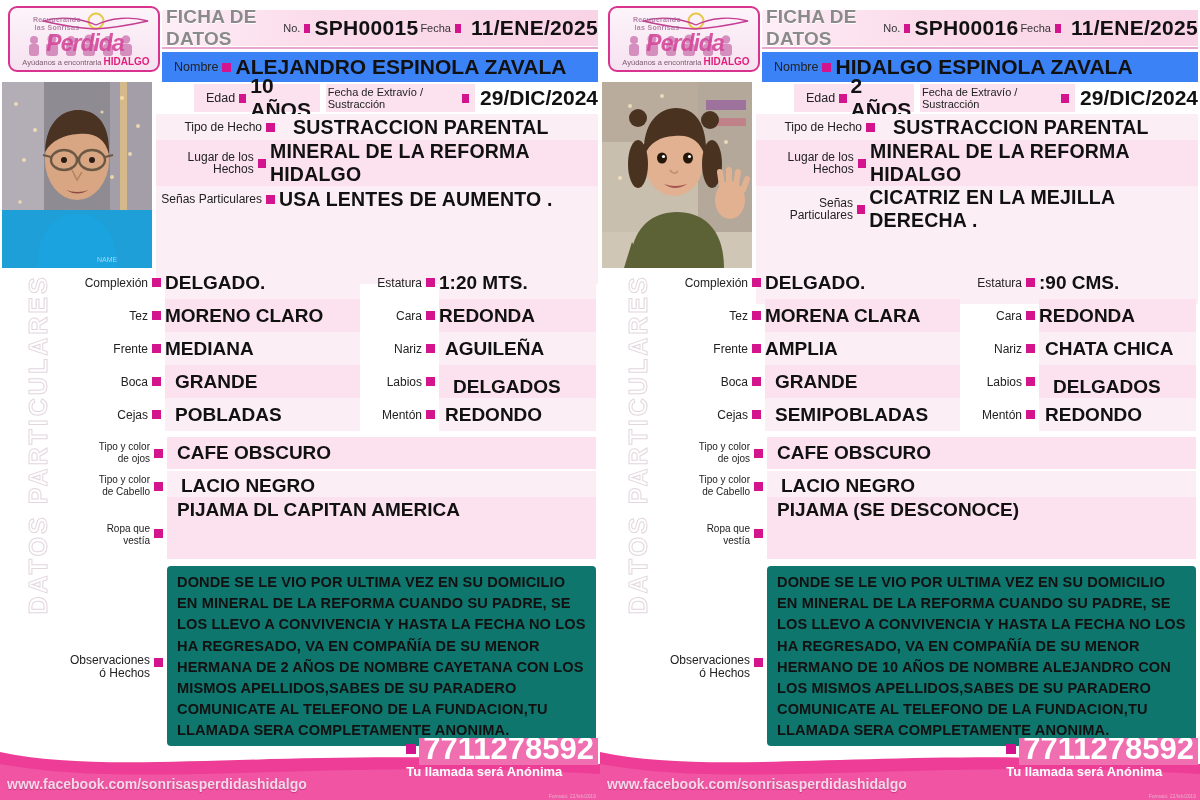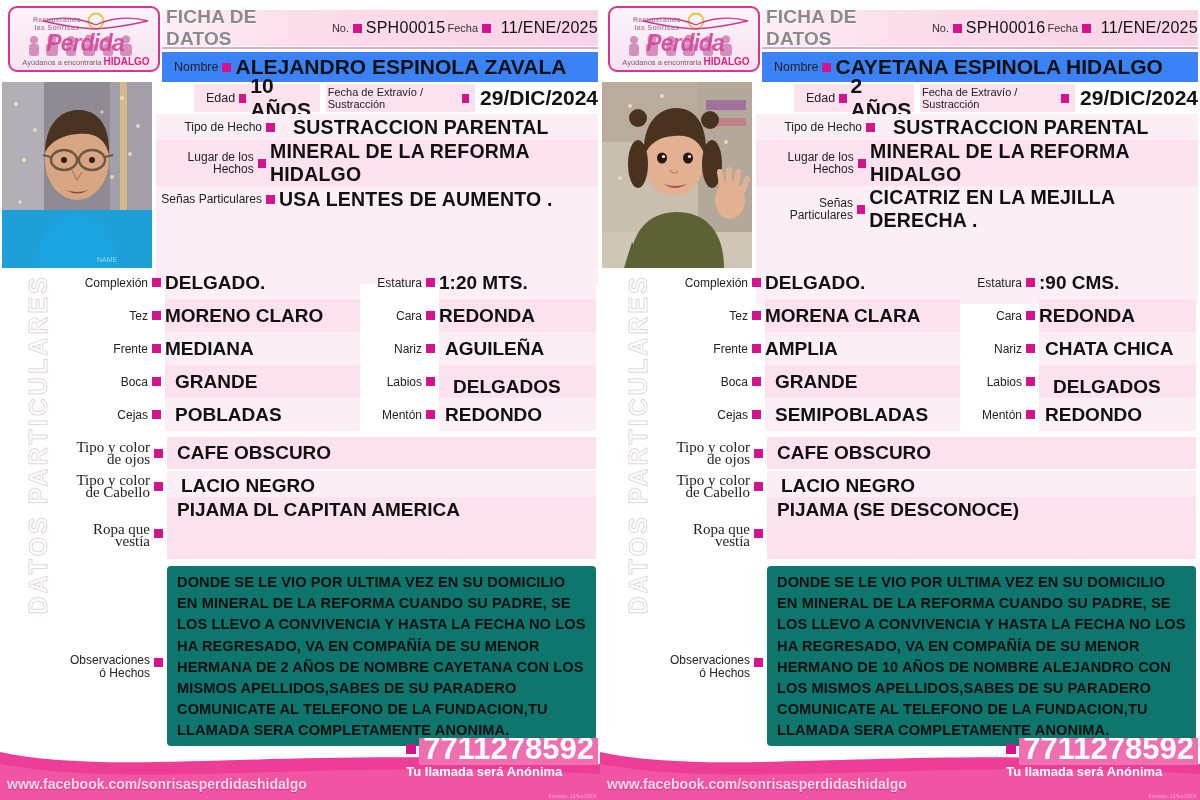--- a/index.html
+++ b/index.html
@@ -79,21 +79,21 @@
   }
   .ficha-title {
     font-size: 19px; font-weight: 700; color: #8a8a8a; letter-spacing: .2px;
     margin-left: 4px; text-shadow: 0 1px 0 #fff;
   }
   .lbl-sm { font-size: 11px; color: #333; margin-left: 10px; }
   .sq {
     display: inline-block; width: 9px; height: 9px;
     background: #d4148c; margin: 0 4px; vertical-align: baseline;
   }
-  .val-big { font-size: 16px; font-weight: 400; color: #111; letter-spacing: .3px; }
+  .val-big { font-size: 21px; font-weight: 700; color: #111; letter-spacing: .3px; }
   .hdr-underline {
     position: absolute; left: 162px; top: 47px; right: 2px; height: 2px;
     background: #e6a8ce;
   }
 
   
   .namerow {
     position: absolute; left: 162px; top: 52px; right: 2px; height: 30px;
     background: #3b82f6; display: flex; align-items: center;
   }
@@ -136,21 +136,21 @@
   }
   .gval { font-size: 19px; font-weight: 700; color: #111; padding-right: 6px; }
   .gleft { width: 320px; }
   .gright { flex: 1; }
   .fillA { background: #fbe2ee; }
   .fillB { background: #fceef5; }
 
   
   .wide { position: absolute; left: 40px; right: 4px; }
   .wrow { display: flex; align-items: center; }
-  .wlbl { width: 110px; font-size: 15px; color:#222; text-align: right; line-height: 12px; white-space: pre-line; font-family: Liberation Serif, serif; }
+  .wlbl { width: 110px; font-size: 10px; color:#222; text-align: right; line-height: 12px; white-space: pre-line; }
   .wval { font-size: 19px; font-weight: 700; color: #111; }
 
   
   .obs { position: absolute; left: 40px; right: 4px; top: 566px; display: flex; }
   .obslbl { width: 110px; font-size: 12px; color: #222; text-align: right; line-height: 13px; white-space: pre-line; padding-top: 88px; }
   .obsbody {
     flex: 1; background: #0f766e;
     border-radius: 4px;
     padding: 6px 8px 4px 10px;
     font-size: 14.6px; font-weight: 700; color: #111;
@@ -460,21 +460,21 @@
         <span class="val-big">SPH00016</span>
         <span class="lbl-sm" style="margin-left:2px">Fecha</span>
           <span class="sq"></span>
         <span class="val-big" style="margin-left:6px">11/ENE/2025</span>
       </div>
       <div class="hdr-underline"></div>
 
       <div class="namerow">
         <span class="lbl-md" style="margin-left:12px">Nombre</span>
           <span class="sq"></span>
-        <span class="val-name">CAYETANA ESPINOLA HIDALGO</span>
+        <span class="val-name">HIDALGO ESPINOLA ZAVALA</span>
       </div>
 
       <div class="edadrow">
         <span class="pinkbg" style="padding-left:12px">
             <span class="lbl-md">Edad</span>
             <span class="sq"></span>
             <span class="val-name">2 AÑOS</span>
           </span>
         <span class="pinkbg" style="margin-left:6px;padding:0 2px">
             <span style="font-size:11px;color:#222">Fecha de Extravío / Sustracción</span>

